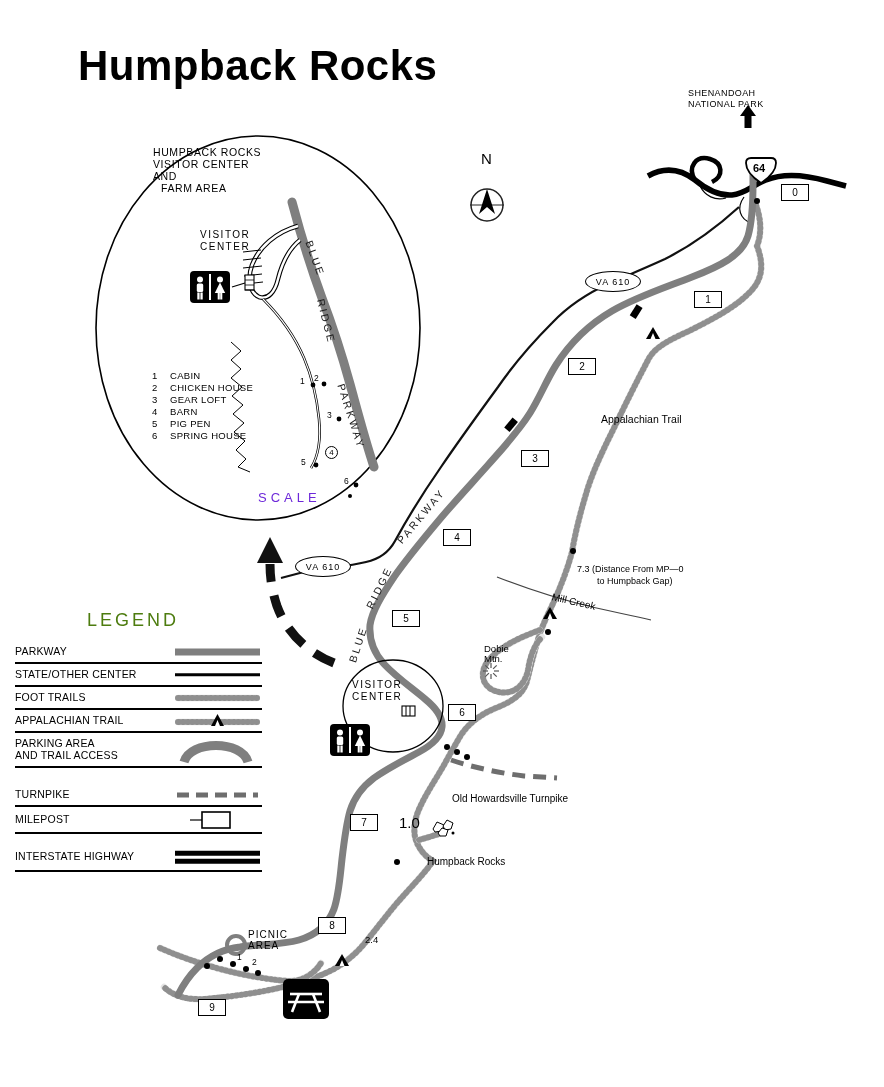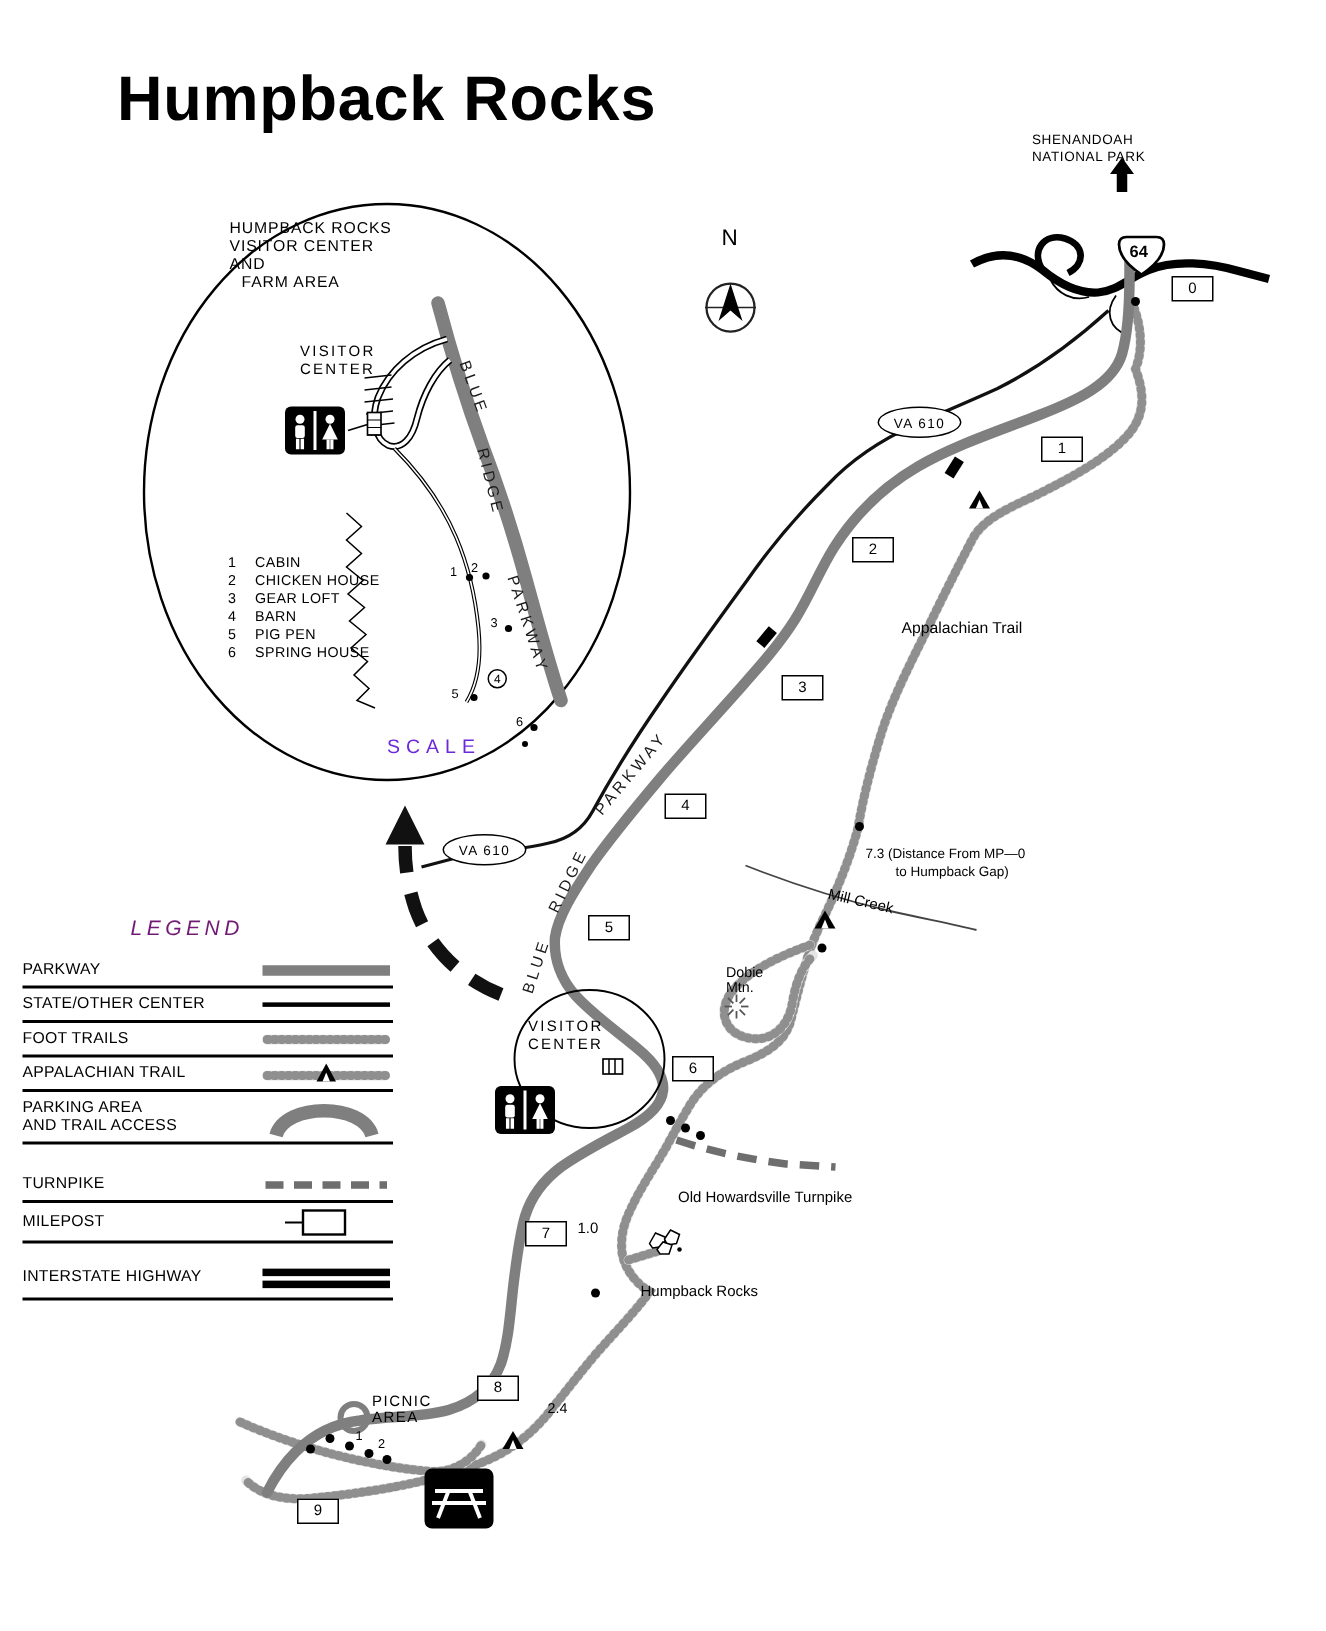--- a/index.html
+++ b/index.html
@@ -16,21 +16,21 @@
   .roadword{position:absolute;font-size:10.5px;letter-spacing:2.5px;color:#1a1a1a;
       transform-origin:0 50%;white-space:nowrap;z-index:5;}
   .num{position:absolute;font-size:8.5px;z-index:6;}
   .circled{position:absolute;width:11px;height:11px;border:1px solid #000;border-radius:50%;
       background:#fff;font-size:8px;display:flex;align-items:center;justify-content:center;z-index:6;}
   
   .trail-base{stroke:#e4e4e4;stroke-width:6.5;fill:none;stroke-linecap:round;}
   .trail-dots{stroke:#8f8f8f;stroke-width:6;fill:none;stroke-dasharray:1.2 3.4;stroke-linecap:round;}
   
   #legend{position:absolute;left:15px;top:610px;width:247px;z-index:7;}
-  .legend-title{font-size:14px;letter-spacing:3px;color:#701a75;margin:0 0 10px 72px;font-style:italic;}
+  .legend-title{font-size:18px;letter-spacing:3px;color:#4d7c0f;margin:0 0 10px 72px;}
   .leg-row{position:relative;border-bottom:2px solid #000;padding:4px 0 5px;
       font-size:10.5px;letter-spacing:0.2px;line-height:12px;}
   .leg-sym{position:absolute;right:2px;top:50%;transform:translateY(-50%);}
   .bar-gray{width:85px;height:7px;background:#7f7f7f;}
   .bar-black{width:85px;height:3.5px;background:#000;}
   .gap14{margin-top:16px;}
   .gap10{margin-top:10px;}
   .farm-row{display:flex;font-size:9.5px;line-height:12px;letter-spacing:0.3px;}
   .farm-row .n{width:9px;}
   .farm-row .t{margin-left:9px;}
@@ -261,21 +261,21 @@
     <div>Dobie</div>
     <div>Mtn.</div>
   </div>
 
   <div class="lbl ctr" style="left:352px;top:679px;width:64px;font-size:10px;letter-spacing:1.5px;line-height:12px;z-index:5">
     <div>VISITOR</div>
     <div>CENTER</div>
   </div>
 
   <div class="lbl" style="left:452px;top:793px;font-size:10px;z-index:5">Old Howardsville Turnpike</div>
-  <div class="lbl" style="left:385px;top:814px;font-size:10px;z-index:5">1.0</div>
+  <div class="lbl" style="left:399px;top:814px;font-size:15px;z-index:5">1.0</div>
   <div class="lbl" style="left:427px;top:856px;font-size:10px;z-index:5">Humpback Rocks</div>
   <div class="lbl" style="left:365px;top:934px;font-size:9.5px;z-index:5">2.4</div>
 
   <div class="lbl ctr" style="left:248px;top:929px;width:52px;font-size:10px;letter-spacing:1px;line-height:11px;z-index:5">
     <div>PICNIC</div>
     <div>AREA</div>
   </div>
 
   <div class="num" style="left:237px;top:952px">1</div>
   <div class="num" style="left:252px;top:957px">2</div>

